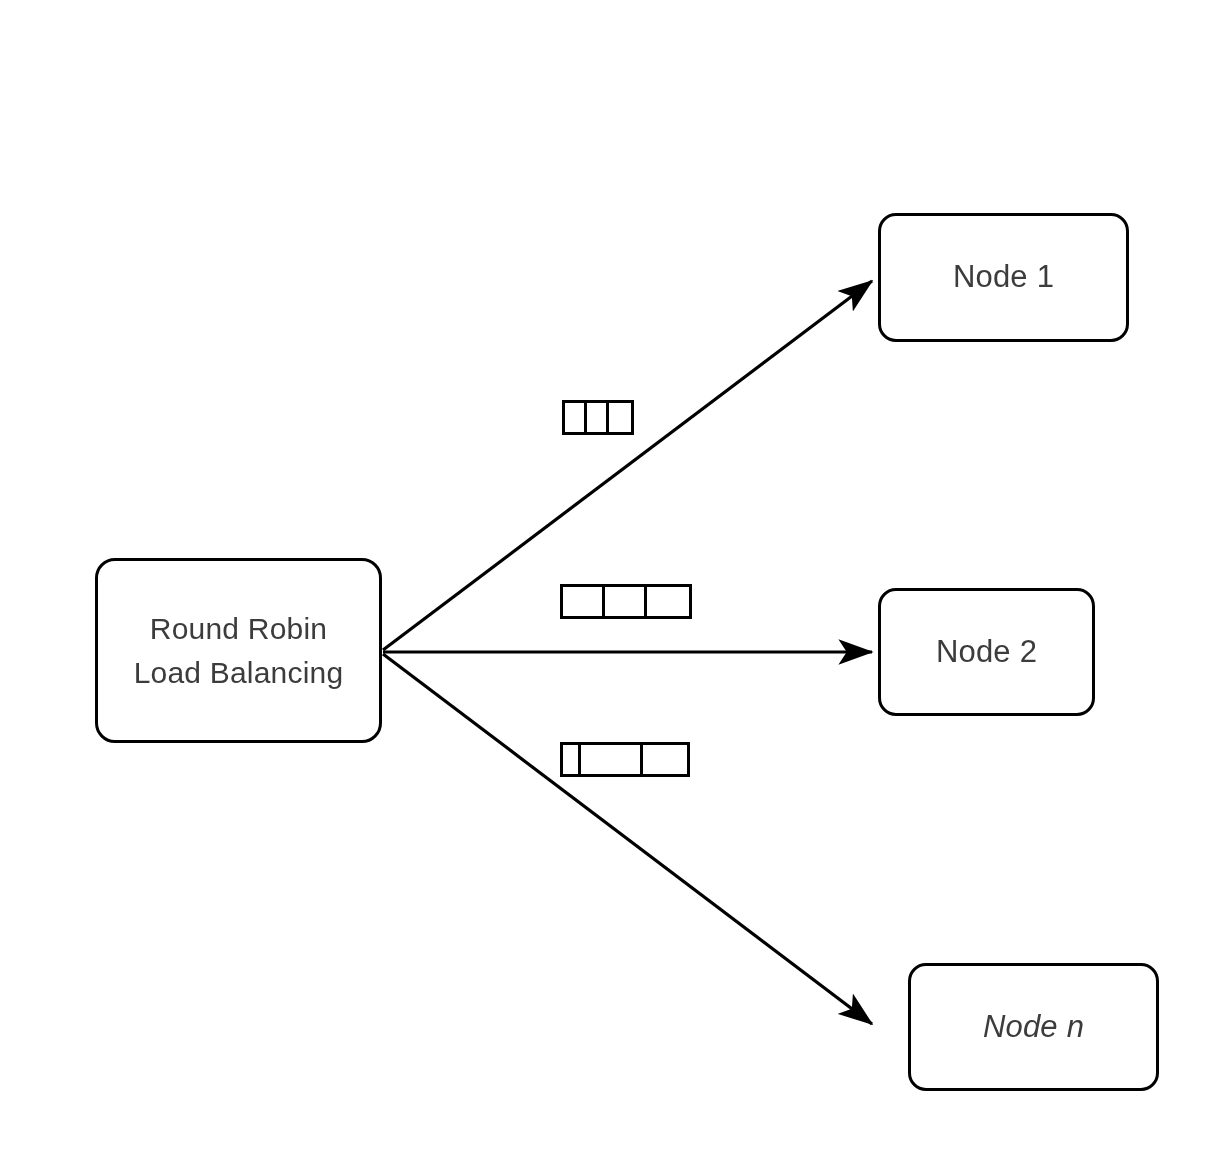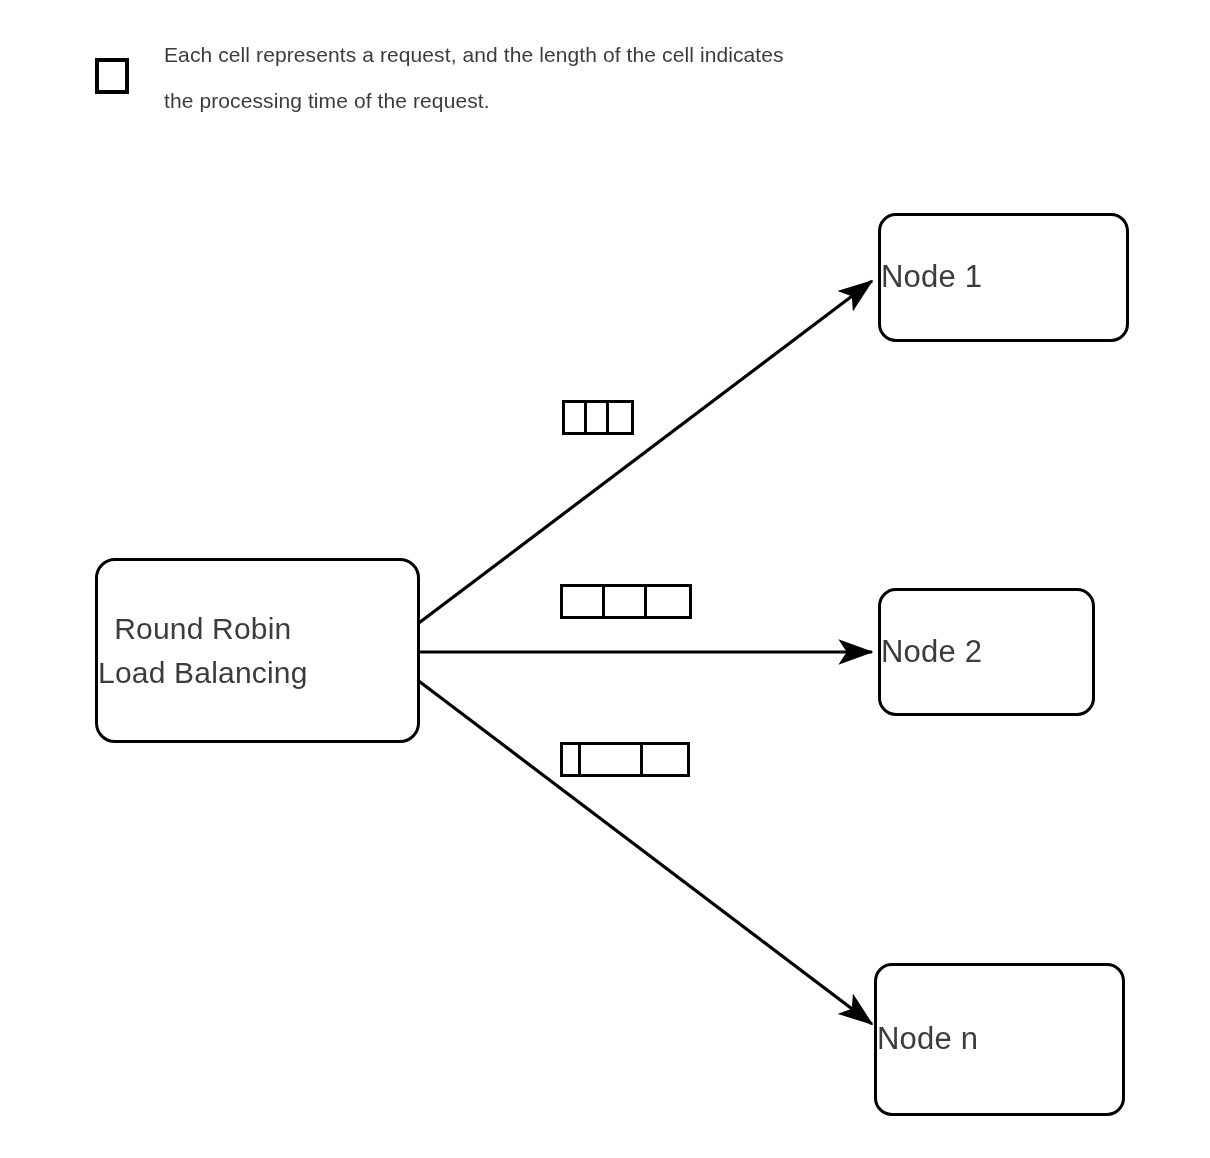--- a/index.html
+++ b/index.html
@@ -51,45 +51,45 @@
 
   
   .node-box {
     position: absolute;
     box-sizing: border-box;
     border: 3px solid #000000;
     border-radius: 18px;
     background: #ffffff;
     display: flex;
     align-items: center;
-    justify-content: flex-start;
+    justify-content: center;
     text-align: center;
   }
   .node-label {
     font-size: 31px;
     color: #3c3c3c;
     line-height: 1.45;
     white-space: pre-line;
     letter-spacing: 0.2px;
   }
 
   #source-box {
     left: 95px;
     top: 558px;
-    width: 325px;
+    width: 287px;
     height: 185px;
     border-radius: 20px;
   }
   #source-box .node-label {
     font-size: 30px;
   }
 
   #node-1-box { left: 878px; top: 213px;  width: 251px; height: 129px; }
   #node-2-box { left: 878px; top: 588px;  width: 217px; height: 128px; }
-  #node-n-box { left: 874px; top: 963px;  width: 251px; height: 153px; }
+  #node-n-box { left: 908px; top: 963px;  width: 251px; height: 128px; font-style: italic; }
 
   
   #arrows {
     position: absolute;
     left: 0;
     top: 0;
     width: 1210px;
     height: 1158px;
     pointer-events: none;
   }
@@ -115,25 +115,20 @@
 
   #cells-node-1 { left: 562px; top: 400px; }
   #cells-node-2 { left: 560px; top: 584px; }
   #cells-node-n { left: 560px; top: 742px; }
 </style>
 </head>
 <body>
 
 <div id="canvas">
 
-  <div id="legend">
-    <div id="legend-swatch"></div>
-    <div id="legend-text">Each cell represents a request, and the length of the cell indicates
-the processing time of the request.</div>
-  </div>
 
   <svg id="arrows" viewBox="0 0 1210 1158" width="1210" height="1158" xmlns="http://www.w3.org/2000/svg">
     <defs>
       <marker id="arrowhead" markerWidth="11" markerHeight="8" refX="10.5" refY="4" orient="auto" markerUnits="strokeWidth">
         <path d="M0,0 L11,4 L0,8 L2.6,4 Z" fill="#000000"></path>
       </marker>
     </defs>
 
     <line x1="383" y1="650" x2="872" y2="281" stroke="#000000" stroke-width="3.2" marker-end="url(#arrowhead)"></line>
 

